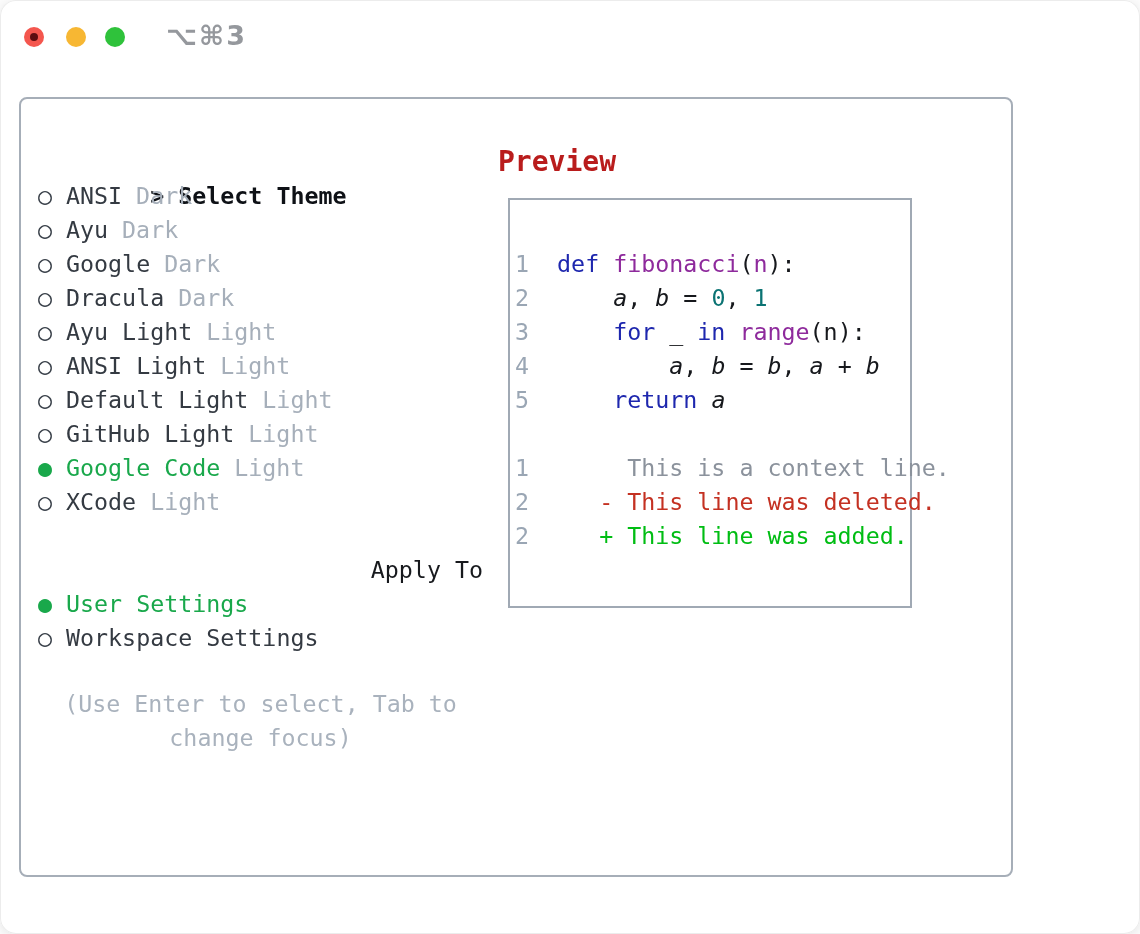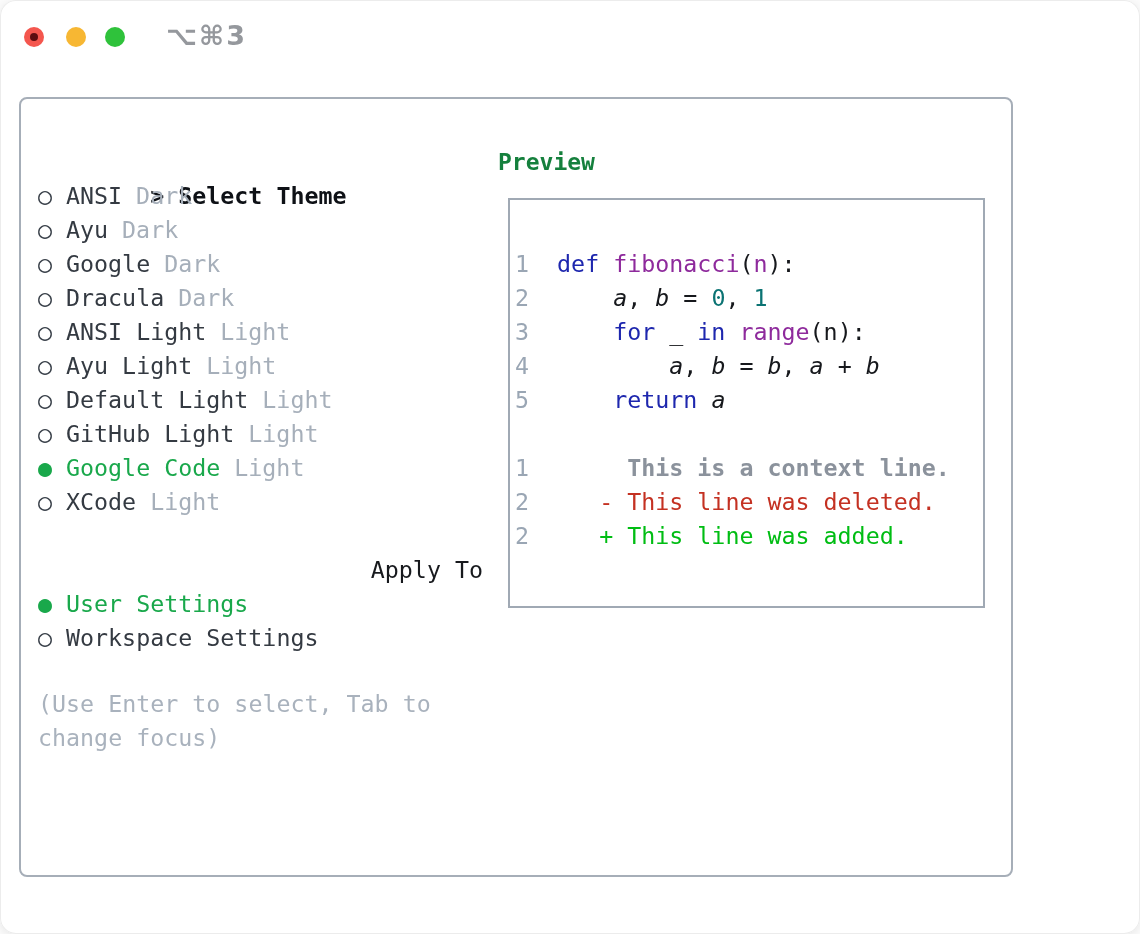--- a/index.html
+++ b/index.html
@@ -37,40 +37,40 @@
   }
   .row{height:34px;white-space:pre;}
   .marker{display:inline-block;width:28px;color:#3c434c;}
   .hdr-row{font-weight:bold;color:#0e1116;}
   .hdr-row .marker{color:#0e1116;}
   .name{color:#343a42;}
   .tag{color:var(--tag,#a6afba);margin-left:14px;}
   .sel .marker,.sel .name{color:var(--sel-green,#19a84b);}
   .spacer{height:34px;}
   .apply-hdr{height:34px;color:#17191d;padding-left:28px;white-space:pre;text-align:right;}
-  .hint{margin-top:32px;color:var(--hint,#a9b2bd);white-space:pre-line;}
+  .hint{margin-top:32px;color:var(--hint,#a9b2bd);white-space:pre-line;text-align:center;}
   
   .preview-hdr{
     position:absolute;left:477px;top:46px;
-    font-size:23px;line-height:34px;font-weight:bold;color:#15803d;
+    font-size:28px;line-height:34px;font-weight:bold;color:#b91c1c;
   }
   .pbox{
-    position:absolute;left:487px;top:99px;width:477px;height:410px;
+    position:absolute;left:487px;top:99px;width:404px;height:410px;
     border:2px solid var(--pbox-border,#a0a9b4);box-sizing:border-box;
     background:#fff;
   }
   .plines{position:absolute;left:5px;top:47px;font-size:23.3px;line-height:34px;white-space:pre;}
   .pline{height:34px;}
   .lnum{color:var(--lnum,#9aa6b4);}
   .kw{color:var(--kw,#1e27ae);}
   .fn{color:var(--fn,#8e2a9c);}
   .lit{color:var(--lit,#0b7373);}
   .pl{color:#16181c;}
   .var{color:#16181c;font-style:italic;}
-  .ctx{color:var(--ctx,#8b929c);font-weight:bold;}
+  .ctx{color:var(--ctx,#8b929c);}
   .del{color:var(--del,#c43122);}
   .add{color:var(--add,#00bd13);}
 </style>
 </head>
 <body>
 
 <div class="window">
 
   <span class="tl tl-red">
     <span class="dot"></span>
@@ -83,22 +83,22 @@
 
     <div class="left-col">
       <div class="row hdr-row">
         <span class="marker">&gt;</span><span>Select Theme</span>
       </div>
       <div id="theme-list">
           <div class="row"><span class="marker">○</span><span class="name">ANSI</span><span class="tag">Dark</span></div>
           <div class="row"><span class="marker">○</span><span class="name">Ayu</span><span class="tag">Dark</span></div>
           <div class="row"><span class="marker">○</span><span class="name">Google</span><span class="tag">Dark</span></div>
           <div class="row"><span class="marker">○</span><span class="name">Dracula</span><span class="tag">Dark</span></div>
+          <div class="row"><span class="marker">○</span><span class="name">Ayu Light</span><span class="tag">Light</span></div>
           <div class="row"><span class="marker">○</span><span class="name">ANSI Light</span><span class="tag">Light</span></div>
-          <div class="row"><span class="marker">○</span><span class="name">Ayu Light</span><span class="tag">Light</span></div>
           <div class="row"><span class="marker">○</span><span class="name">Default Light</span><span class="tag">Light</span></div>
           <div class="row"><span class="marker">○</span><span class="name">GitHub Light</span><span class="tag">Light</span></div>
           <div class="row sel"><span class="marker">●</span><span class="name">Google Code</span><span class="tag">Light</span></div>
           <div class="row"><span class="marker">○</span><span class="name">XCode</span><span class="tag">Light</span></div>
         </div>
       <div class="spacer"></div>
       <div class="apply-hdr">Apply To</div>
       <div id="apply-list">
           <div class="row sel"><span class="marker">●</span><span class="name">User Settings</span></div>
           <div class="row"><span class="marker">○</span><span class="name">Workspace Settings</span></div>

